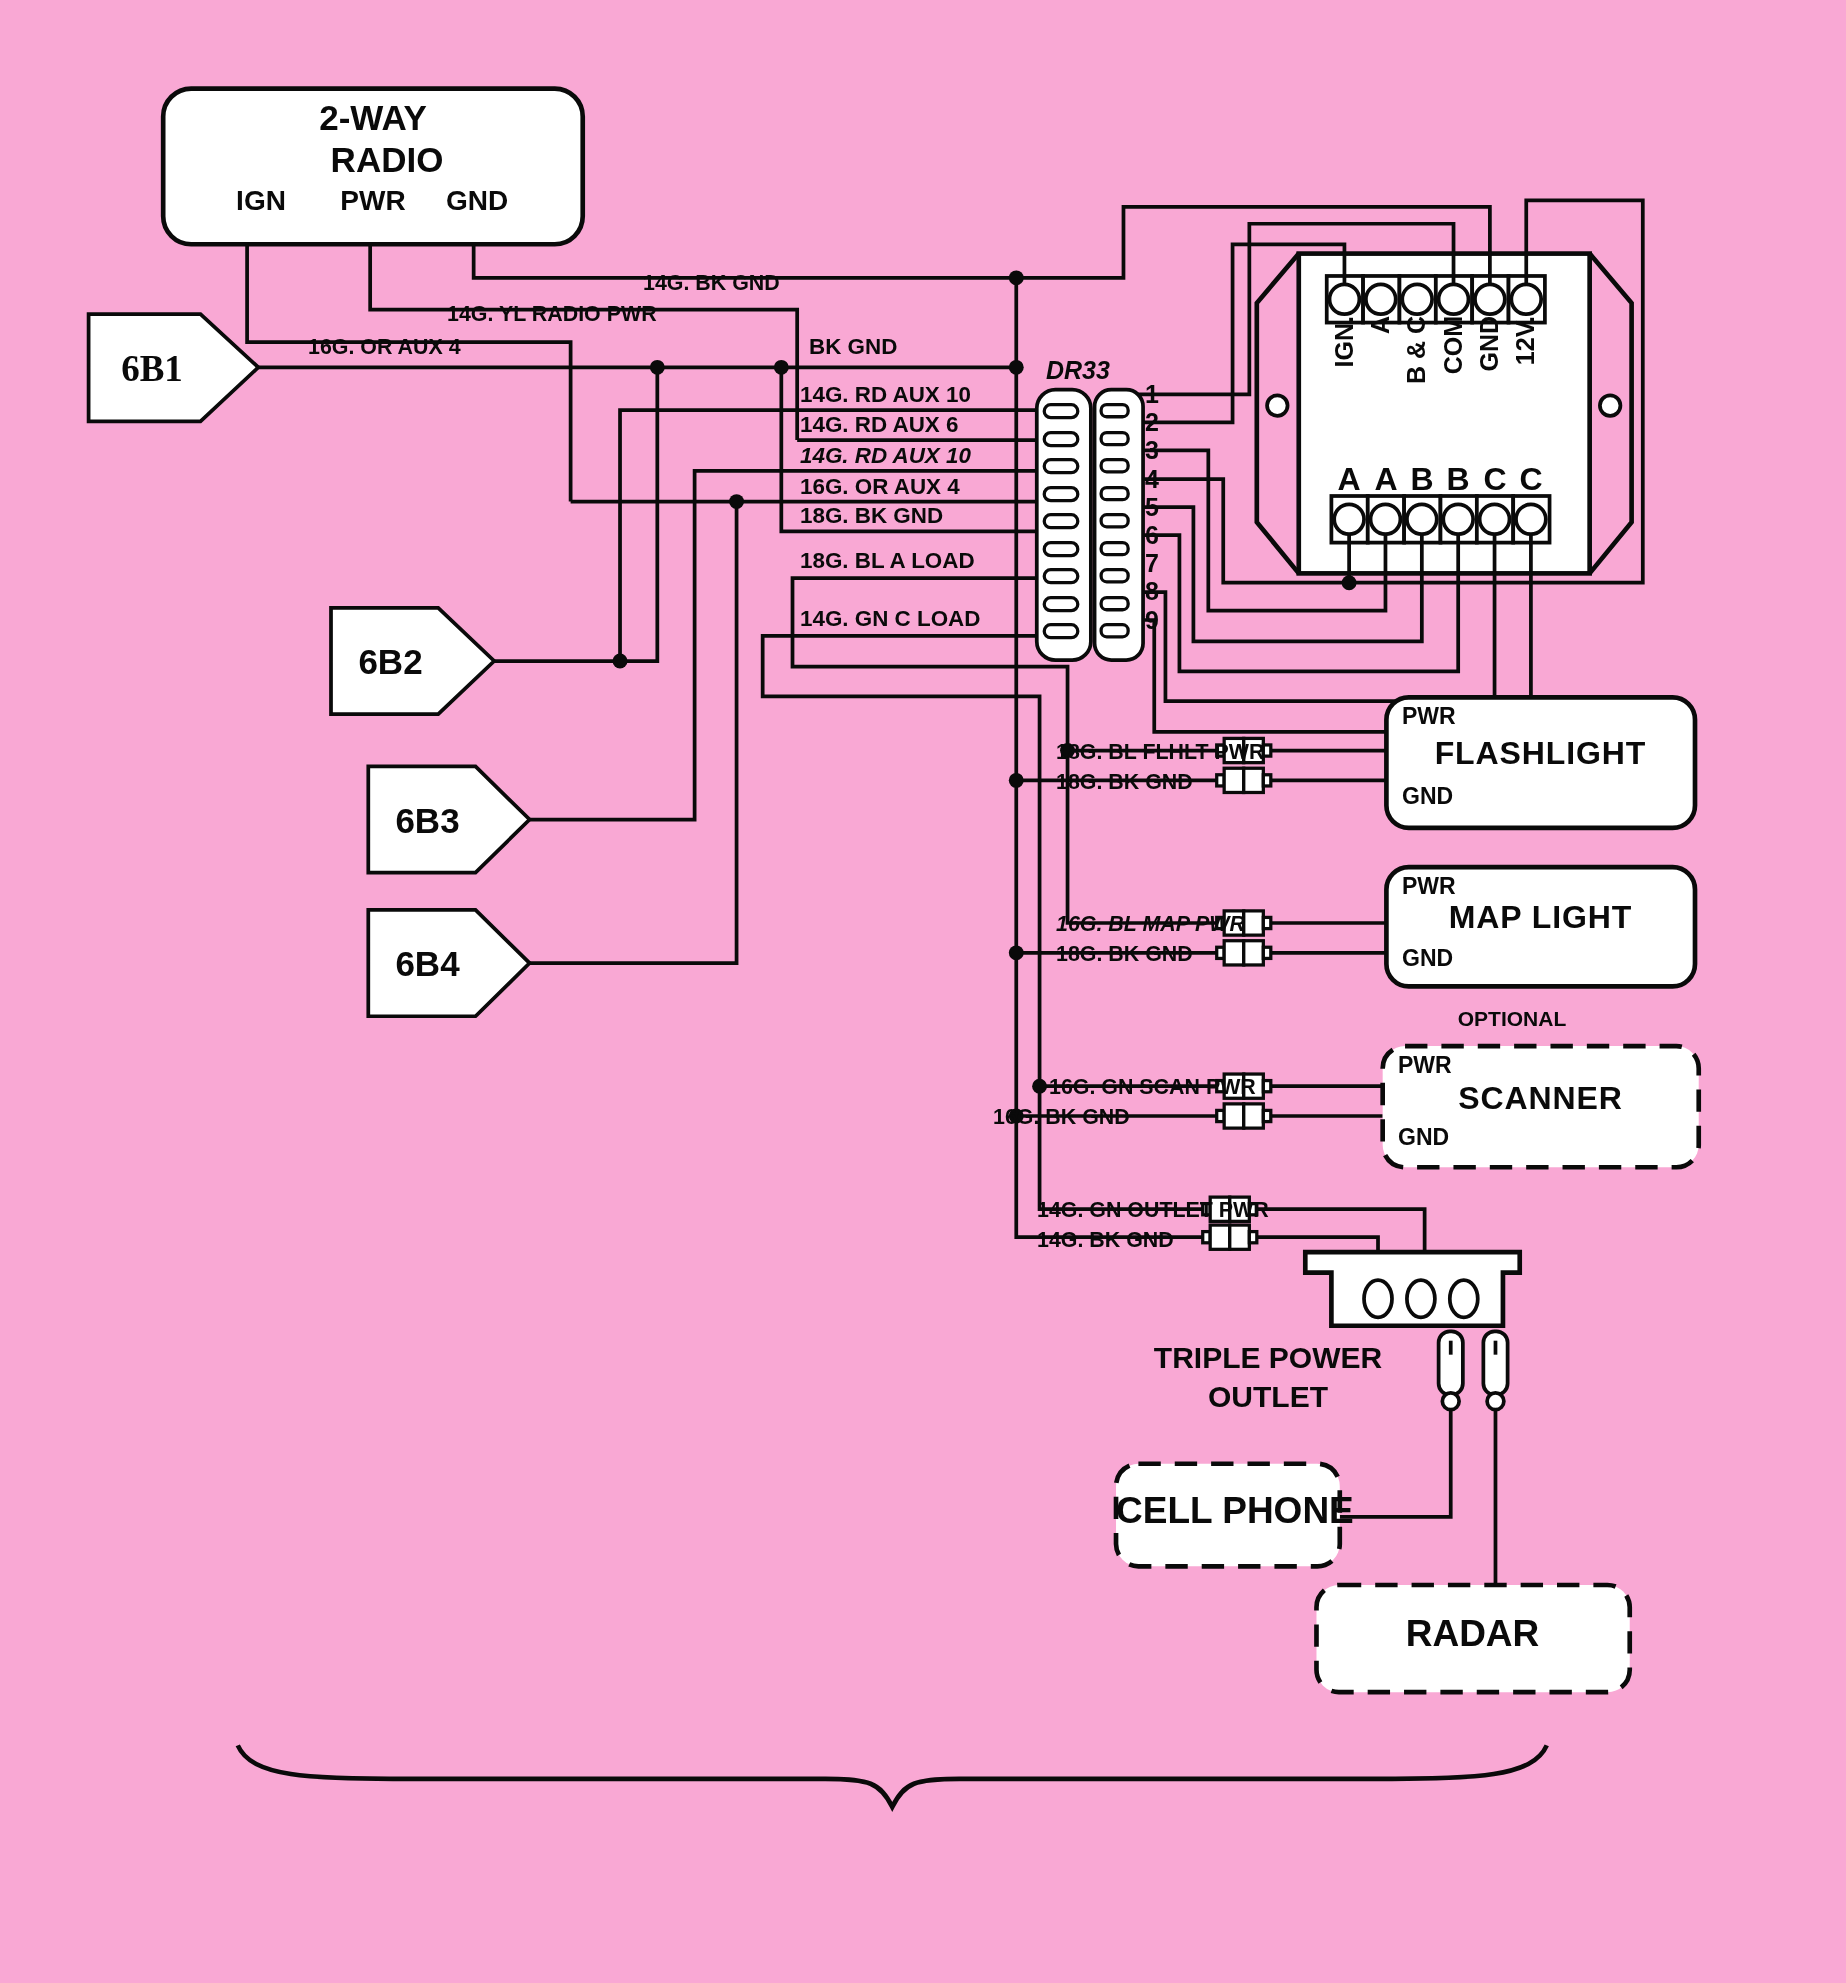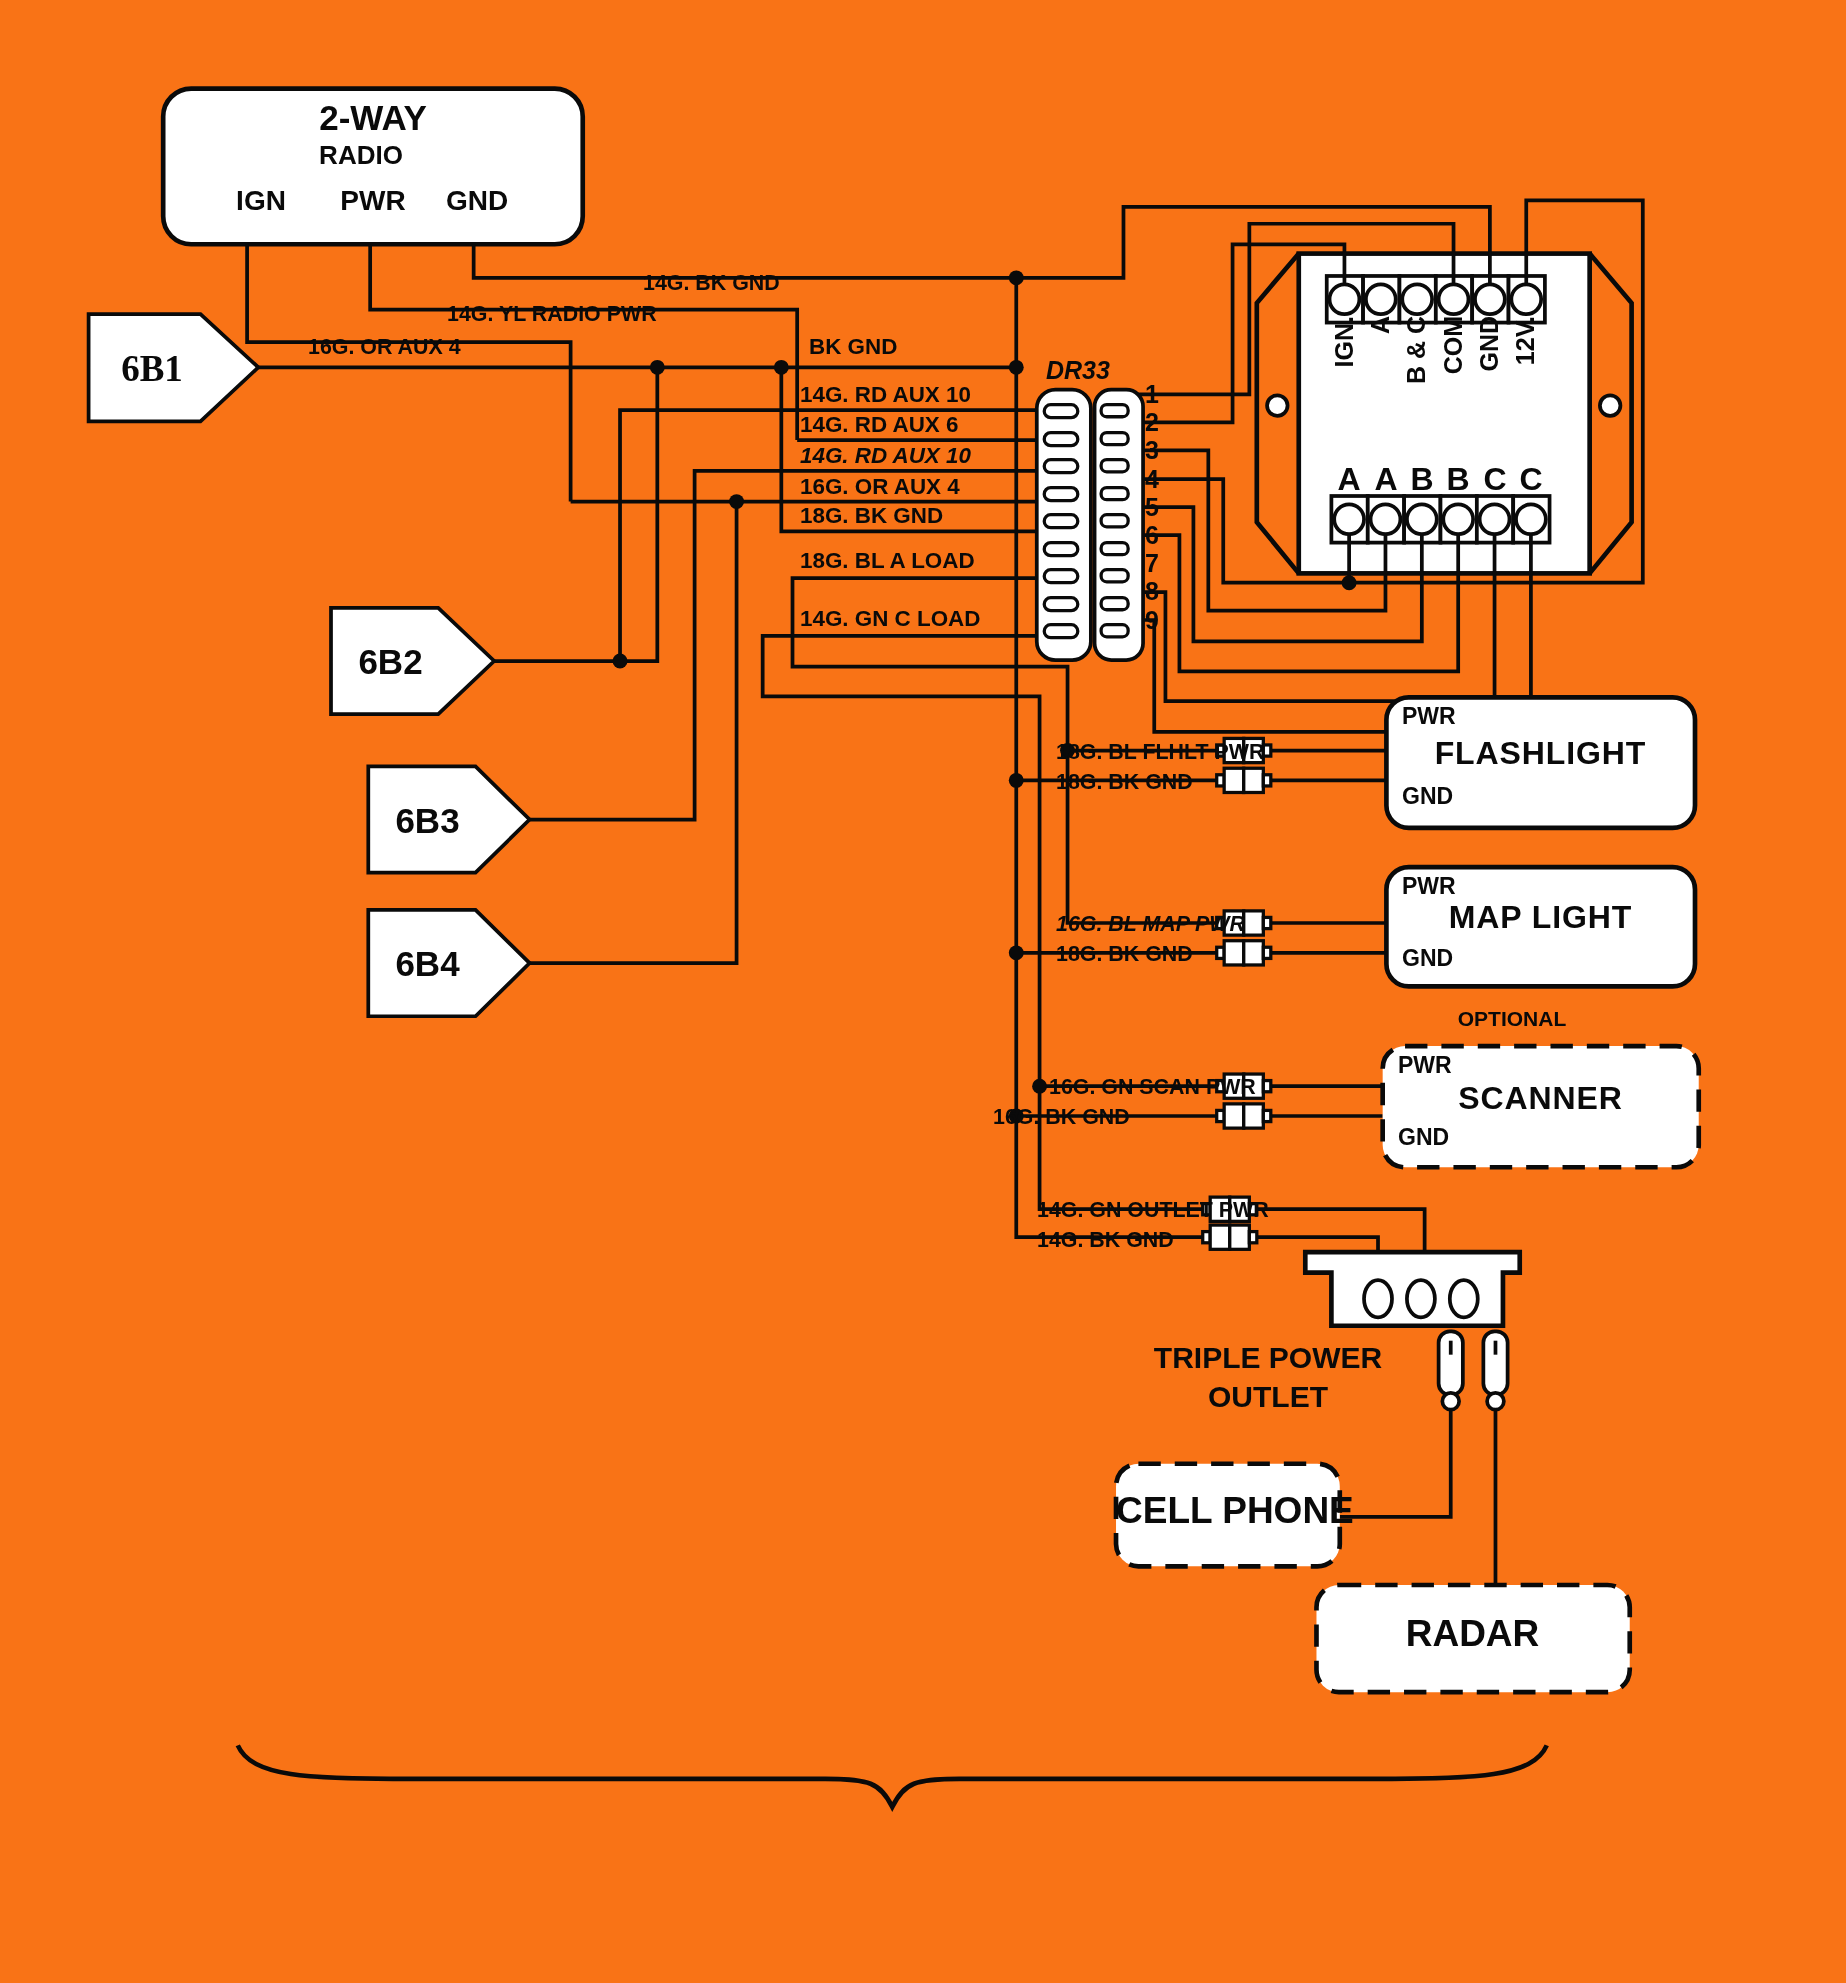--- a/index.html
+++ b/index.html
@@ -1,16 +1,16 @@
 <!DOCTYPE html>
 <html style="font-size:15px"><head>
 <meta charset="utf-8">
 <style>
   html,body{margin:0;padding:0;background:#fff;}
-  #canvas{position:relative;width:1847px;height:1984px;background:#f97316;overflow:hidden;
+  #canvas{position:relative;width:1847px;height:1984px;background:#f9a8d4;overflow:hidden;
           font-family:"Liberation Sans",sans-serif;color:#0a0a0a;}
   #wiring{position:absolute;left:0;top:0;z-index:1;}
   .t{position:absolute;z-index:2;font-weight:bold;color:#0a0a0a;white-space:nowrap;}
   .lbl{font-size:22.4px;}
   .lbl-sm{font-size:21.4px;margin-top:20px;}
   .ctr{text-align:center;}
   .flag-t{font-size:37px;}
   .dev{font-size:32px;letter-spacing:0.9px;}
   .port{font-size:23px;}
   .rot{transform:rotate(-90deg);text-align:right;font-size:25px;}
@@ -234,21 +234,21 @@
       <line x1="1604" y1="1438" x2="1604" y2="1453"></line>
       <circle cx="1604" cy="1503" r="9"></circle>
     </g>
   </g>
 
   <path stroke-width="5" d="M255,1872 C270,1906 330,1908 440,1908 L885,1908 C932,1908 944,1912 957,1938
            C970,1912 982,1908 1029,1908 L1474,1908 C1584,1908 1644,1906 1659,1872"></path>
 </svg>
 
 <div class="t ctr" style="left:163px;top:98px;width:420px;font-size:35px;">2-WAY</div>
-<div class="t ctr" style="left:151px;top:140px;width:420px;font-size:26px;">RADIO</div>
+<div class="t ctr" style="left:177px;top:140px;width:420px;font-size:35px;">RADIO</div>
 <div class="t ctr" style="left:219px;top:185px;width:84px;font-size:28px;">IGN</div>
 <div class="t ctr" style="left:331px;top:185px;width:84px;font-size:28px;">PWR</div>
 <div class="t ctr" style="left:435px;top:185px;width:84px;font-size:28px;">GND</div>
 
 <div class="t ctr flag-t" style="left:89px;top:347px;width:126px;font-family:Liberation Serif, serif;">6B1</div>
 <div class="t ctr" style="left:331px;top:642px;width:119px;font-size:35px;">6B2</div>
 <div class="t ctr" style="left:368px;top:801px;width:119px;font-size:35px;">6B3</div>
 <div class="t ctr" style="left:368px;top:944px;width:119px;font-size:35px;">6B4</div>
 
 <div class="t lbl-sm" style="left:643px;top:251px;">14G. BK GND</div>

